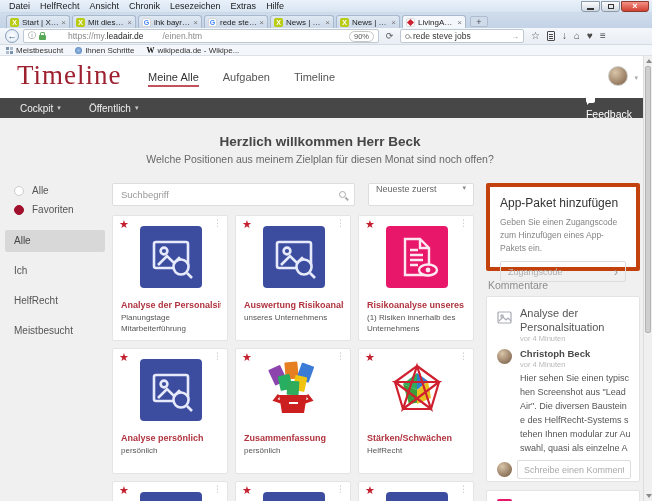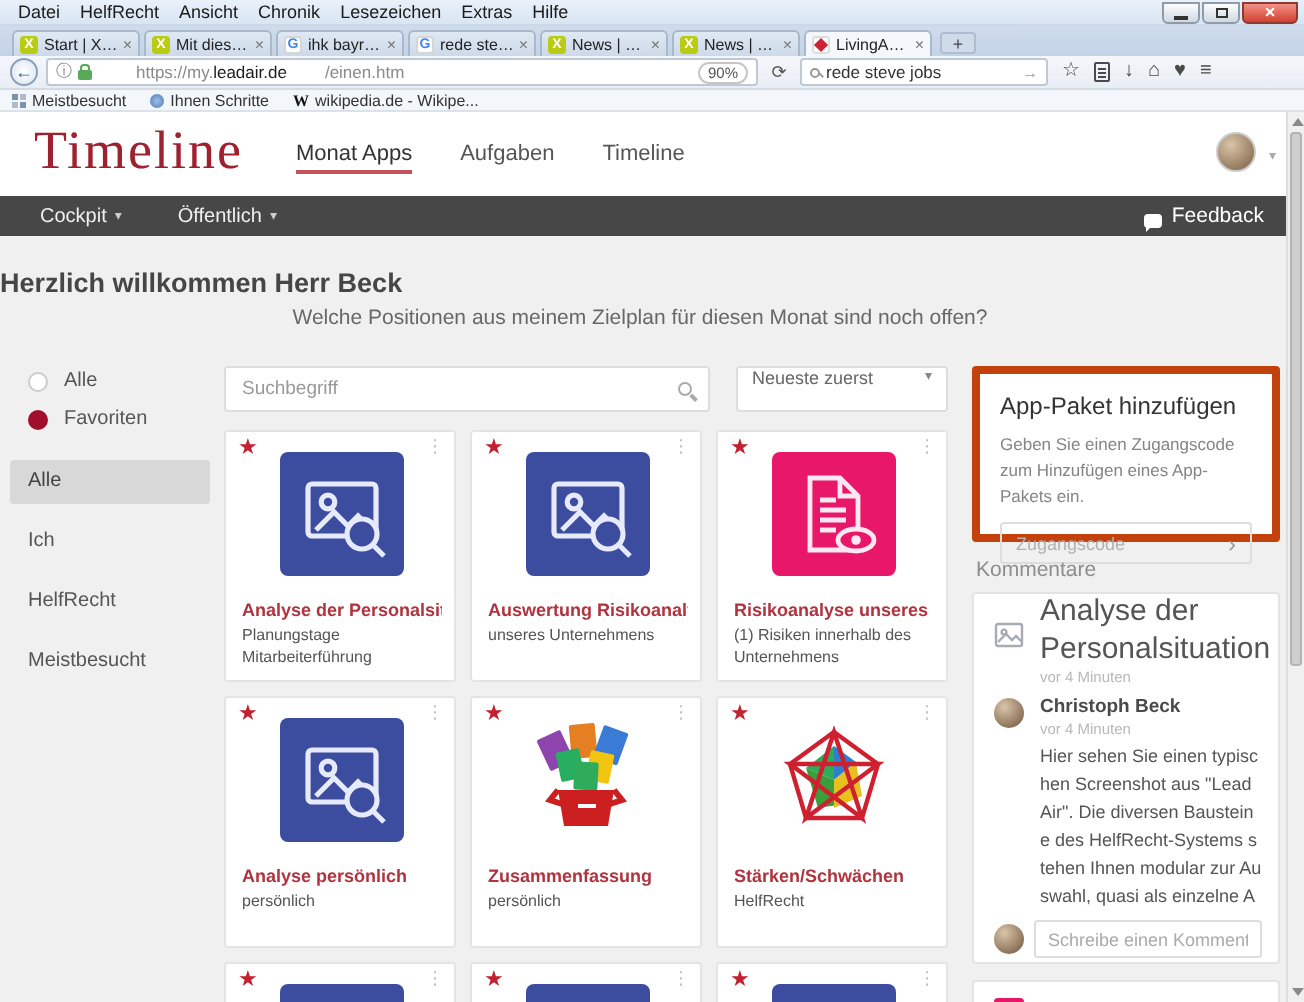--- a/index.html
+++ b/index.html
@@ -92,27 +92,27 @@
   .site-nav .nav-item.active:after { content:""; position:absolute; left:0; right:0; bottom:0;
     height:2px; background:#c2525b; }
   .hdr-avatar { position:absolute; right:24px; top:10px; width:20px; height:20px; border-radius:50%;
     background:radial-gradient(circle at 35% 30%, #d9c5a9, #7a5c42); border:1px solid #ccc; }
   .hdr-caret { position:absolute; right:14px; top:18px; font-size:7px; color:#aaa; }
 
   .darkbar { position:absolute; top:42px; left:0; right:0; height:20px; background:#474747;
     display:flex; align-items:center; padding:0 20px; color:#f0f0f0; font-size:10px; }
   .db-item { margin-right:28px; display:flex; align-items:center; gap:4px; }
   .db-caret { font-size:7px; color:#ccc; }
-  .feedback { margin-left:auto; display:flex; align-items:flex-end; gap:5px; color:#fff; font-size:10.5px; }
+  .feedback { margin-left:auto; display:flex; align-items:flex-start; gap:5px; color:#fff; font-size:10.5px;flex-direction:column; }
   .bubble { width:9px; height:7px; background:#fff; border-radius:2px; position:relative; }
   .bubble:after { content:""; position:absolute; left:1px; bottom:-2px; border:2px solid transparent;
     border-top-color:#fff; border-left-color:#fff; }
 
   .content { position:absolute; top:62px; left:0; right:0; bottom:0; background:#f0f0f0; overflow:hidden; }
-  .welcome-title { position:absolute; top:16px; left:0; right:12px; text-align:left;
+  .welcome-title { position:absolute; top:16px; left:0; right:12px; text-align:center;
     font-size:13.5px; font-weight:bold; color:#464646; }
   .welcome-sub { position:absolute; top:35px; left:0; right:12px; text-align:center;
     font-size:10.5px; color:#686868; }
 
   
   .radio-row { position:absolute; left:14px; display:flex; align-items:center; gap:8px;
     font-size:10px; color:#555; }
   .radio { width:10px; height:10px; border-radius:50%; background:#fff; border:1px solid #ccc; flex:none; }
   .radio.sel { background:#a00f2b; border-color:#a00f2b; }
   .side-item { position:absolute; left:5px; width:100px; height:22px; line-height:22px;
@@ -157,21 +157,21 @@
   .pkg-input { margin-top:7px; height:21px; border:1px solid #ddd; border-radius:2px;
     display:flex; align-items:center; padding:0 7px; }
   .pkg-input input { border:none; outline:none; flex:1; font-size:9px; color:#444; min-width:0;
     font-family:"Liberation Sans", sans-serif; background:transparent; }
   .pkg-input input::placeholder { color:#b0b0b0; }
   .pkg-input .arr { font-size:12px; color:#999; line-height:1; }
   .comments-label { position:absolute; left:488px; top:161px; font-size:10.5px; color:#8d8d8d; }
   .comment-card { position:absolute; left:486px; top:178px; width:154px; height:186px; background:#fff;
     border:1px solid #e3e3e3; border-radius:2px; }
   .cc-icon { position:absolute; left:10px; top:13px; width:15px; height:15px; }
-  .cc-apptitle { position:absolute; left:33px; top:0; right:8px; font-size:15px; color:#555;
+  .cc-apptitle { position:absolute; left:33px; top:10px; right:8px; font-size:11px; color:#555;
     line-height:1.25; }
   .cc-apptime { position:absolute; left:33px; top:37px; font-size:7.5px; color:#b8b8b8; }
   .avatar-sm { width:15px; height:15px; border-radius:50%;
     background:radial-gradient(circle at 35% 30%, #d9c5a9, #6e523b); }
   .cc-av1 { position:absolute; left:10px; top:52px; }
   .cc-name { position:absolute; left:33px; top:51px; font-size:9.5px; font-weight:bold; color:#4a4a4a; }
   .cc-time { position:absolute; left:33px; top:63px; font-size:7.5px; color:#b8b8b8; }
   .cc-text { position:absolute; left:33px; top:75px; right:8px; font-size:9px; color:#555;
     line-height:1.55; word-break:break-all; height:86px; overflow:hidden; }
   .cc-input-row { position:absolute; left:10px; top:163px; right:8px; display:flex; align-items:center; gap:5px; }
@@ -303,21 +303,21 @@
         <span class="bm-w">W</span>
         <span>wikipedia.de - Wikipe...</span>
       </span>
   </div>
 
   <div class="page">
 
     <div class="site-header">
       <div class="logo">Timeline</div>
       <div class="site-nav">
-        <span class="nav-item active">Monat Apps</span>
+        <span class="nav-item active">Meine Alle</span>
         <span class="nav-item">Aufgaben</span>
         <span class="nav-item">Timeline</span>
       </div>
       <div class="hdr-avatar"></div>
       <span class="hdr-caret">▾</span>
     </div>
 
     <div class="darkbar">
       <span class="db-item">
           <span>Cockpit</span>

